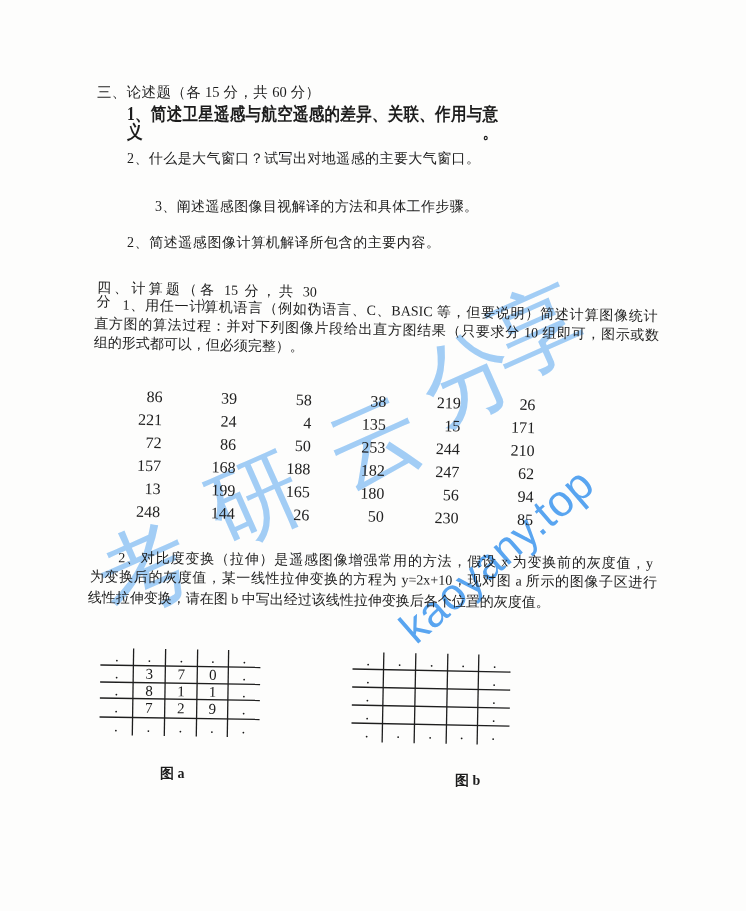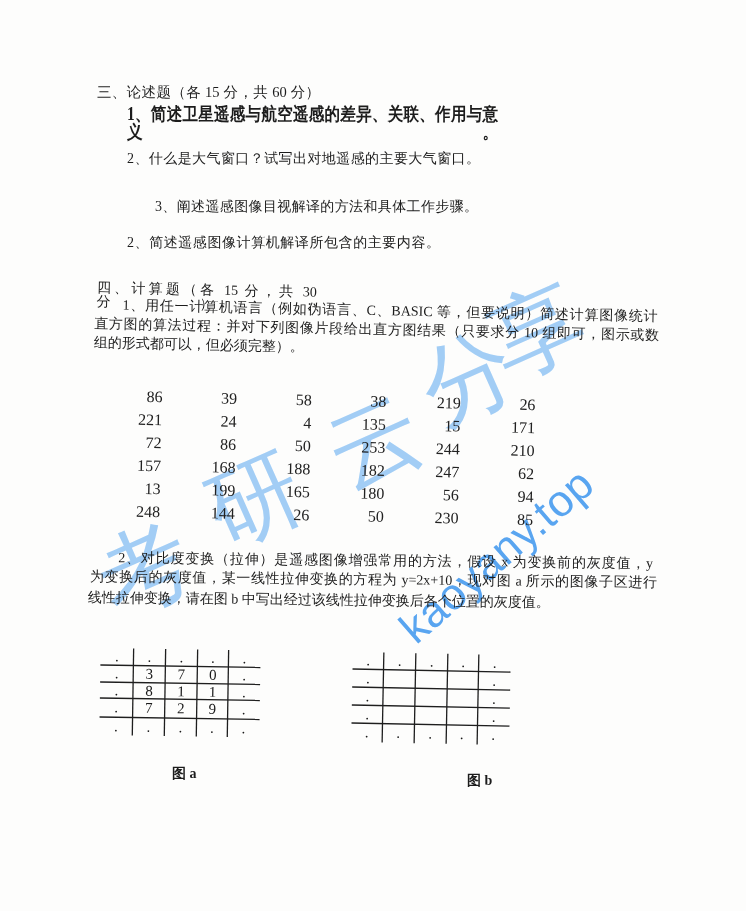--- a/index.html
+++ b/index.html
@@ -67,21 +67,21 @@
     width: 160px; height: 87px;
     grid-template-columns: 33px 32px 32px 31px 32px;
     grid-template-rows: 17px 17px 16px 19px 18px;
   }
   .fig-b { left: 352px; top: 652px; width: 158px; height: 90px; }
   .fig-b .fig-cells {
     width: 158px; height: 90px;
     grid-template-columns: 31px 32px 32px 31px 32px;
     grid-template-rows: 17px 18px 18px 18px 19px;
   }
-  .caption { position: absolute; font-size: 14px; line-height: 14px; font-weight: bold; z-index: 2; white-space: nowrap; margin-left: 12px; }
+  .caption { position: absolute; font-size: 14px; line-height: 14px; font-weight: bold; z-index: 2; white-space: nowrap; }
 </style>
 </head>
 <body>
 
 <div class="page">
 
   <div class="layer">
     <span class="wm-char" style="left:97px;top:522px;">考</span>
     <span class="wm-char" style="left:207px;top:452px;">研</span>
     <span class="wm-char" style="left:327px;top:394px;">云</span>

